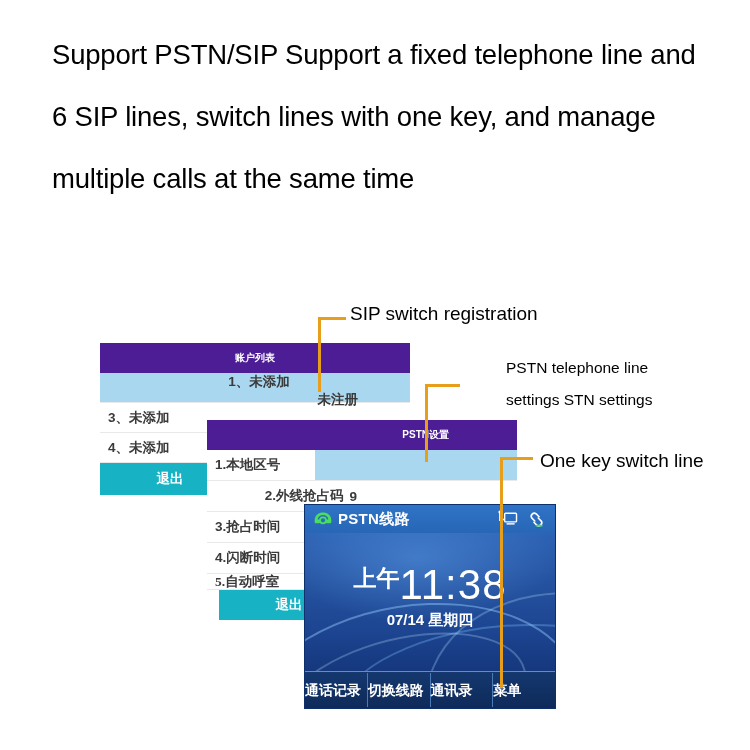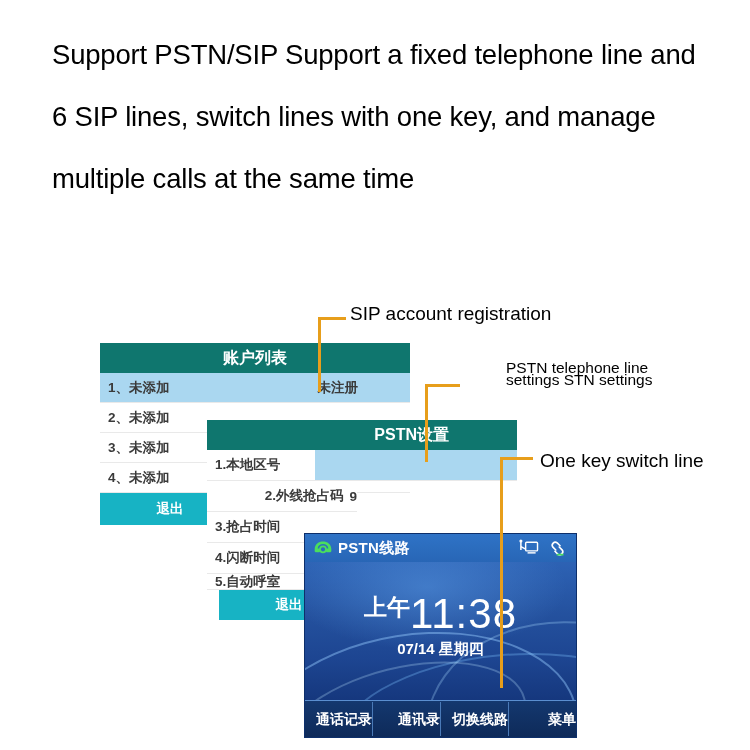--- a/index.html
+++ b/index.html
@@ -18,39 +18,39 @@
     left:52px; top:24px; width:660px;
     font-size:27.5px;
     line-height:62px;
     color:#000000;
     letter-spacing:-0.2px;
   }
 
   
   .panel{position:absolute;}
   .panel-head{
-    background:#0f766e;
+    background:#4c1d95;
     color:#ffffff;
-    font-size:16px;
+    font-size:10px;
     font-weight:bold;
     display:flex;
     align-items:center;
     justify-content:center;
   }
   .row{
     display:flex;
     align-items:center;
     font-size:13.5px;
     font-weight:bold;
     color:#3a3a3a;
     box-sizing:border-box;
     border-bottom:1px solid #e9e9e9;
     background:#ffffff;
   }
-  .row.sel{background:#aad7f0;}
+  .row.sel{background:#aad7f0;flex-direction:column;}
   .row .idx{padding-left:8px;white-space:nowrap;}
   .row .val{margin-left:auto;padding-right:0;}
   .exitbar{
     background:#17b3c4;
     display:flex;
     align-items:center;
   }
   .exitbar .exit-label{
     color:#ffffff;
     font-size:13.5px;
@@ -72,28 +72,28 @@
 
   
   #pstn-panel{left:207px;top:420px;width:310px;}
   #pstn-panel .panel-head{height:30px;justify-content:flex-end;padding-right:68px;}
   #pstn-panel .row{height:31px;width:108px;}
   #pstn-panel .row.hl-right{width:310px;}
   #pstn-panel .row.hl-right .fill{
     position:absolute;left:108px;right:0;top:0;bottom:0;background:#aad7f0;
   }
   #pstn-panel .row .num9{margin-left:6px;}
-  #pstn-panel .row.clipped{height:16px;overflow:hidden;}
+  #pstn-panel .row.clipped{height:16px;overflow:hidden;font-family:Liberation Serif, serif;}
   #pstn-panel .exitbar{height:30px;width:190px;margin-left:12px;}
   #pstn-panel .exitbar .exit-label{width:140px;}
 
   
   #lcd{
     position:absolute;
-    left:305px;top:534px;width:271px;height:203px;
+    left:305px;top:505px;width:250px;height:203px;
     background:#14b8a6;
     overflow:hidden;
     box-shadow:0 0 0 1px #0d2f6b;
   }
   #lcd-status{
     position:absolute;left:0;top:0;width:100%;height:28px;
     background:linear-gradient(180deg,#2f73c6 0%,#2866b6 100%);
     display:flex;align-items:center;
     box-sizing:border-box;padding:0 8px;
   }
@@ -127,21 +127,21 @@
     position:absolute;left:0;right:0;top:78px;text-align:center;
     color:#ffffff;font-size:15px;font-weight:bold;
   }
   #softkeys{
     position:absolute;left:0;right:0;bottom:0;height:36px;
     background:linear-gradient(180deg,#14386f 0%,#0e2a59 100%);
     display:flex;align-items:center;
     border-top:1px solid #5b8fd0;
   }
   #softkeys .sk{
-    flex:1 1 0;text-align:right;
+    flex:1 1 0;text-align:left;
     color:#ffffff;font-size:14px;font-weight:bold;
     border-right:1px solid #4a7ab8;
     line-height:34px;
   }
   #softkeys .sk:last-child{border-right:none;}
 
   
   .anno{
     position:absolute;
     font-size:19px;
@@ -156,24 +156,20 @@
 <body>
 
 <div id="headline">Support PSTN/SIP Support a fixed telephone line and 6 SIP lines, switch lines with one key, and manage multiple calls at the same time</div>
 
 <div class="panel" id="acct-panel">
   <div class="panel-head">账户列表</div>
 
   <div class="row sel">
     <span class="idx">1、未添加</span>
     <span class="val">未注册</span>
-  </div>
-  <div class="row">
-    <span class="idx">2、未添加</span>
-    <span class="val"></span>
   </div>
   <div class="row">
     <span class="idx">3、未添加</span>
     <span class="val"></span>
   </div>
   <div class="row">
     <span class="idx">4、未添加</span>
     <span class="val"></span>
   </div>
 
@@ -248,35 +244,35 @@
     <span class="swoosh sw4"></span>
 
     <div id="clock">
       <span class="ampm">上午</span><span class="time">11:38</span>
     </div>
     <div id="lcd-date">07/14 星期四</div>
   </div>
 
   <div id="softkeys">
     <div class="sk">通话记录</div>
+    <div class="sk">切换线路</div>
     <div class="sk">通讯录</div>
-    <div class="sk">切换线路</div>
     <div class="sk">菜单</div>
   </div>
 </div>
 
 <div class="lead">
   <i style="left:318px;top:317px;width:28px;height:3px;"></i>
   <i style="left:318px;top:317px;width:3px;height:75px;"></i>
 </div>
 <div class="lead">
   <i style="left:425px;top:384px;width:35px;height:3px;"></i>
   <i style="left:425px;top:384px;width:3px;height:78px;"></i>
 </div>
 <div class="lead">
   <i style="left:500px;top:457px;width:33px;height:3px;"></i>
   <i style="left:500px;top:457px;width:3px;height:231px;"></i>
 </div>
 
-<div class="anno" style="left:350px;top:303px;">SIP account registration</div>
+<div class="anno" style="left:350px;top:303px;">SIP switch registration</div>
 <div class="anno small" style="left:480px;top:359px;">PSTN telephone line</div>
-<div class="anno small" style="left:480px;top:371px;text-align:right;">settings STN settings</div>
+<div class="anno small" style="left:480px;top:391px;text-align:right;">settings STN settings</div>
 <div class="anno" style="left:540px;top:450px;">One key switch line</div>
 
 </body></html>

